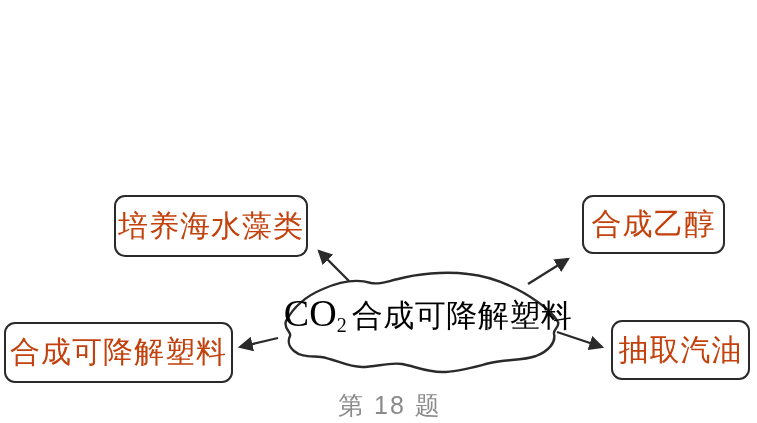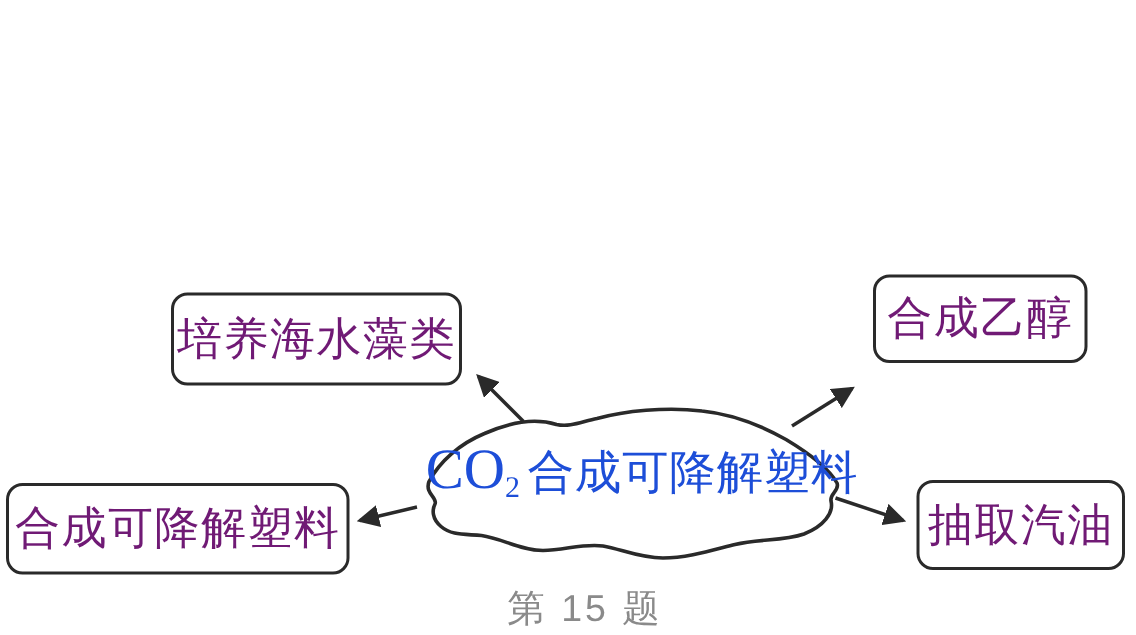--- a/index.html
+++ b/index.html
@@ -18,37 +18,37 @@
   }
   .node {
     position: absolute;
     box-sizing: border-box;
     border: 2.5px solid #2a2a2a;
     border-radius: 11px;
     background: #ffffff;
     display: flex;
     align-items: center;
     justify-content: center;
-    color: #701a75;
+    color: #c2410c;
     font-size: 30px;
     letter-spacing: 1px;
     white-space: nowrap;
   }
   .node-tl { left: 114px; top: 195px; width: 194px; height: 62px; }
-  .node-tr { left: 582px; top: 183px; width: 143px; height: 59px; }
+  .node-tr { left: 582px; top: 195px; width: 143px; height: 59px; }
   .node-bl { left: 4px;   top: 322px; width: 229px; height: 61px; }
   .node-br { left: 611px; top: 320px; width: 139px; height: 60px; }
   .cloud-label {
     position: absolute;
     left: 296px; top: 294px;
     width: 264px; height: 52px;
     display: flex;
     align-items: baseline;
     justify-content: center;
-    color: #1d4ed8;
+    color: #000000;
     white-space: nowrap;
   }
   .formula {
     font-family: "Liberation Serif", serif;
     font-size: 38px;
     line-height: 1;
   }
   .formula-sub {
     font-family: "Liberation Serif", serif;
     font-size: 20px;
@@ -124,15 +124,15 @@
   <div class="node node-bl">
     <span>合成可降解塑料</span>
   </div>
 
   <div class="cloud-label">
     <span class="formula">CO</span>
       <span class="formula-sub">2</span>
       <span class="cloud-suffix">合成可降解塑料</span>
   </div>
 
-  <div class="caption">第 15 题</div>
+  <div class="caption">第 18 题</div>
 
 </div>
 
 </body></html>

